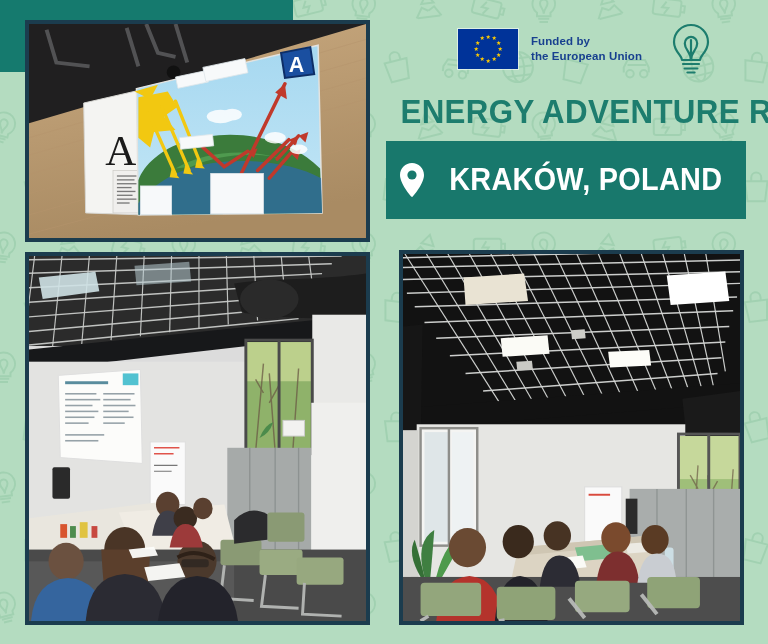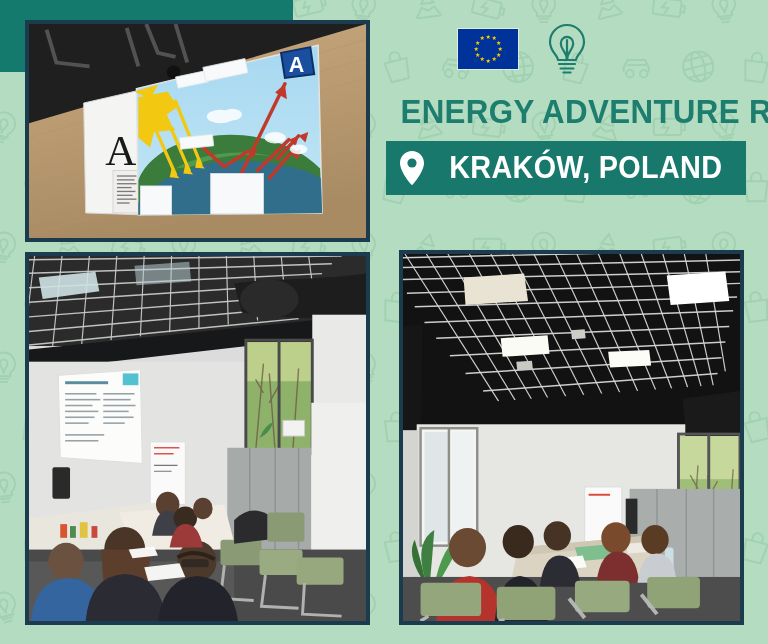--- a/index.html
+++ b/index.html
@@ -74,21 +74,21 @@
     text-align:center;
     white-space:nowrap;
     transform:scaleX(.92);
     transform-origin:center;
     font-family:"Liberation Sans Narrow","Liberation Sans",sans-serif;
   }
 
   #location-badge {
     margin-top:13px;
     background:#18786c;
-    height:54px;
+    height:78px;
     display:flex; align-items:center; justify-content:center;
     gap:14px;
     padding:0 14px;
   }
   #location-text {
     color:#ffffff;
     font-size:31px; font-weight:bold;
     letter-spacing:.3px;
     white-space:nowrap;
     transform:scaleX(.93);
@@ -711,20 +711,24 @@
         <div class="star" style="left: 39.5px; top: 17.5px;">★</div>
         <div class="star" style="left: 37.8923px; top: 23.5px;">★</div>
         <div class="star" style="left: 33.5px; top: 27.8923px;">★</div>
         <div class="star" style="left: 27.5px; top: 29.5px;">★</div>
         <div class="star" style="left: 21.5px; top: 27.8923px;">★</div>
         <div class="star" style="left: 17.1077px; top: 23.5px;">★</div>
         <div class="star" style="left: 15.5px; top: 17.5px;">★</div>
         <div class="star" style="left: 17.1077px; top: 11.5px;">★</div>
         <div class="star" style="left: 21.5px; top: 7.1077px;">★</div>
       </div>
+    <div id="funding-text">
+      <div>Funded by</div>
+      <div>the European Union</div>
+    </div>
     <svg id="bulb-logo" width="44" height="52" viewBox="0 0 44 52">
       <g stroke="#1d7d6e" stroke-width="2.2" fill="none" stroke-linecap="round" stroke-linejoin="round">
         <path d="M22 2C12.6 2 5 9.6 5 19c0 6.2 3.4 10.2 5.8 13.2 1.4 1.8 2.2 3 2.2 4.8h18c0-1.8.8-3 2.2-4.8C35.6 29.2 39 25.2 39 19 39 9.6 31.4 2 22 2z"></path>
         <path d="M14 41h16M15.6 45.5h12.8M18.4 49.5h7.2"></path>
         <path d="M22 37c0-8 6.2-9.8 6.2-16.6 0-3.6-2.8-6.6-6.2-6.6s-6.2 3-6.2 6.6C15.8 27.2 22 29 22 37z"></path>
         <path d="M22 37V17"></path>
       </g>
     </svg>
   </div>
 

